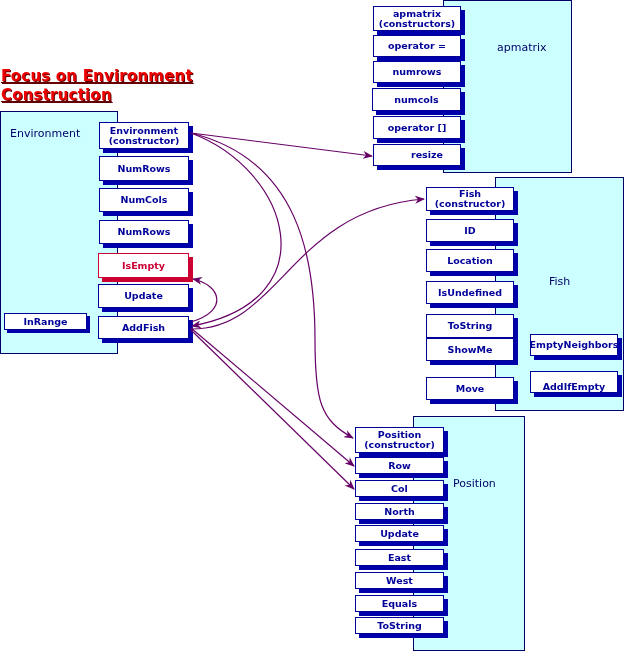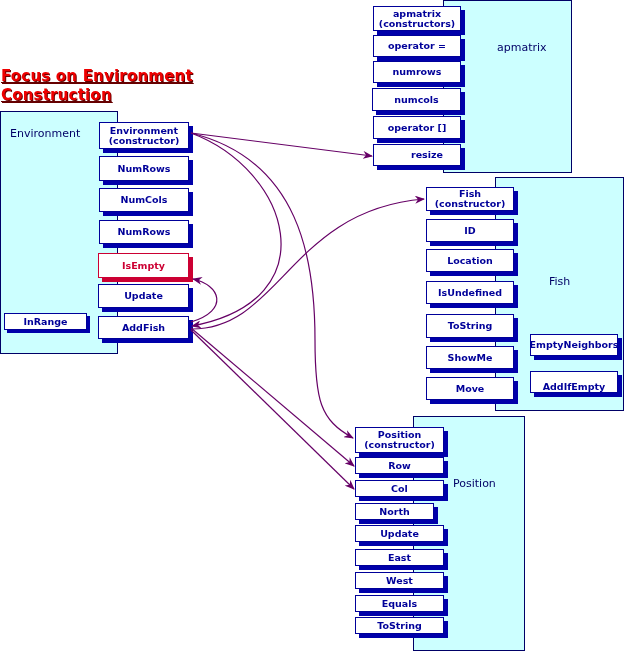--- a/index.html
+++ b/index.html
@@ -86,21 +86,21 @@
   </div>
 <div class="box" style="left:426px; top:249px; width:88px; height:23px;">
     <span>Location</span>
   </div>
 <div class="box" style="left:426px; top:281px; width:88px; height:23px;">
     <span>IsUndefined</span>
   </div>
 <div class="box" style="left:426px; top:314px; width:88px; height:24px;">
     <span>ToString</span>
   </div>
-<div class="box" style="left:426px; top:346px; width:88px; height:23px;">
+<div class="box" style="left:426px; top:338px; width:88px; height:23px;">
     <span>ShowMe</span>
   </div>
 <div class="box" style="left:426px; top:377px; width:88px; height:23px;justify-content:center;">
     <span>Move</span>
   </div>
 <div class="box" style="left:530px; top:334px; width:88px; height:22px;">
     <span>EmptyNeighbors</span>
   </div>
 <div class="box" style="left:530px; top:371px; width:88px; height:22px;align-items:flex-end;">
     <span>AddIfEmpty</span>
@@ -111,21 +111,21 @@
 <div class="box" style="left:355px; top:427px; width:89px; height:26px;">
     <span>Position
 (constructor)</span>
   </div>
 <div class="box" style="left:355px; top:457px; width:89px; height:17px;">
     <span>Row</span>
   </div>
 <div class="box" style="left:355px; top:480px; width:89px; height:17px;">
     <span>Col</span>
   </div>
-<div class="box" style="left:355px; top:503px; width:79px; height:17px;">
+<div class="box" style="left:355px; top:503px; width:89px; height:17px;">
     <span>North</span>
   </div>
 <div class="box" style="left:355px; top:525px; width:89px; height:17px;">
     <span>Update</span>
   </div>
 <div class="box" style="left:355px; top:549px; width:89px; height:17px;">
     <span>East</span>
   </div>
 <div class="box" style="left:355px; top:572px; width:89px; height:17px;">
     <span>West</span>

